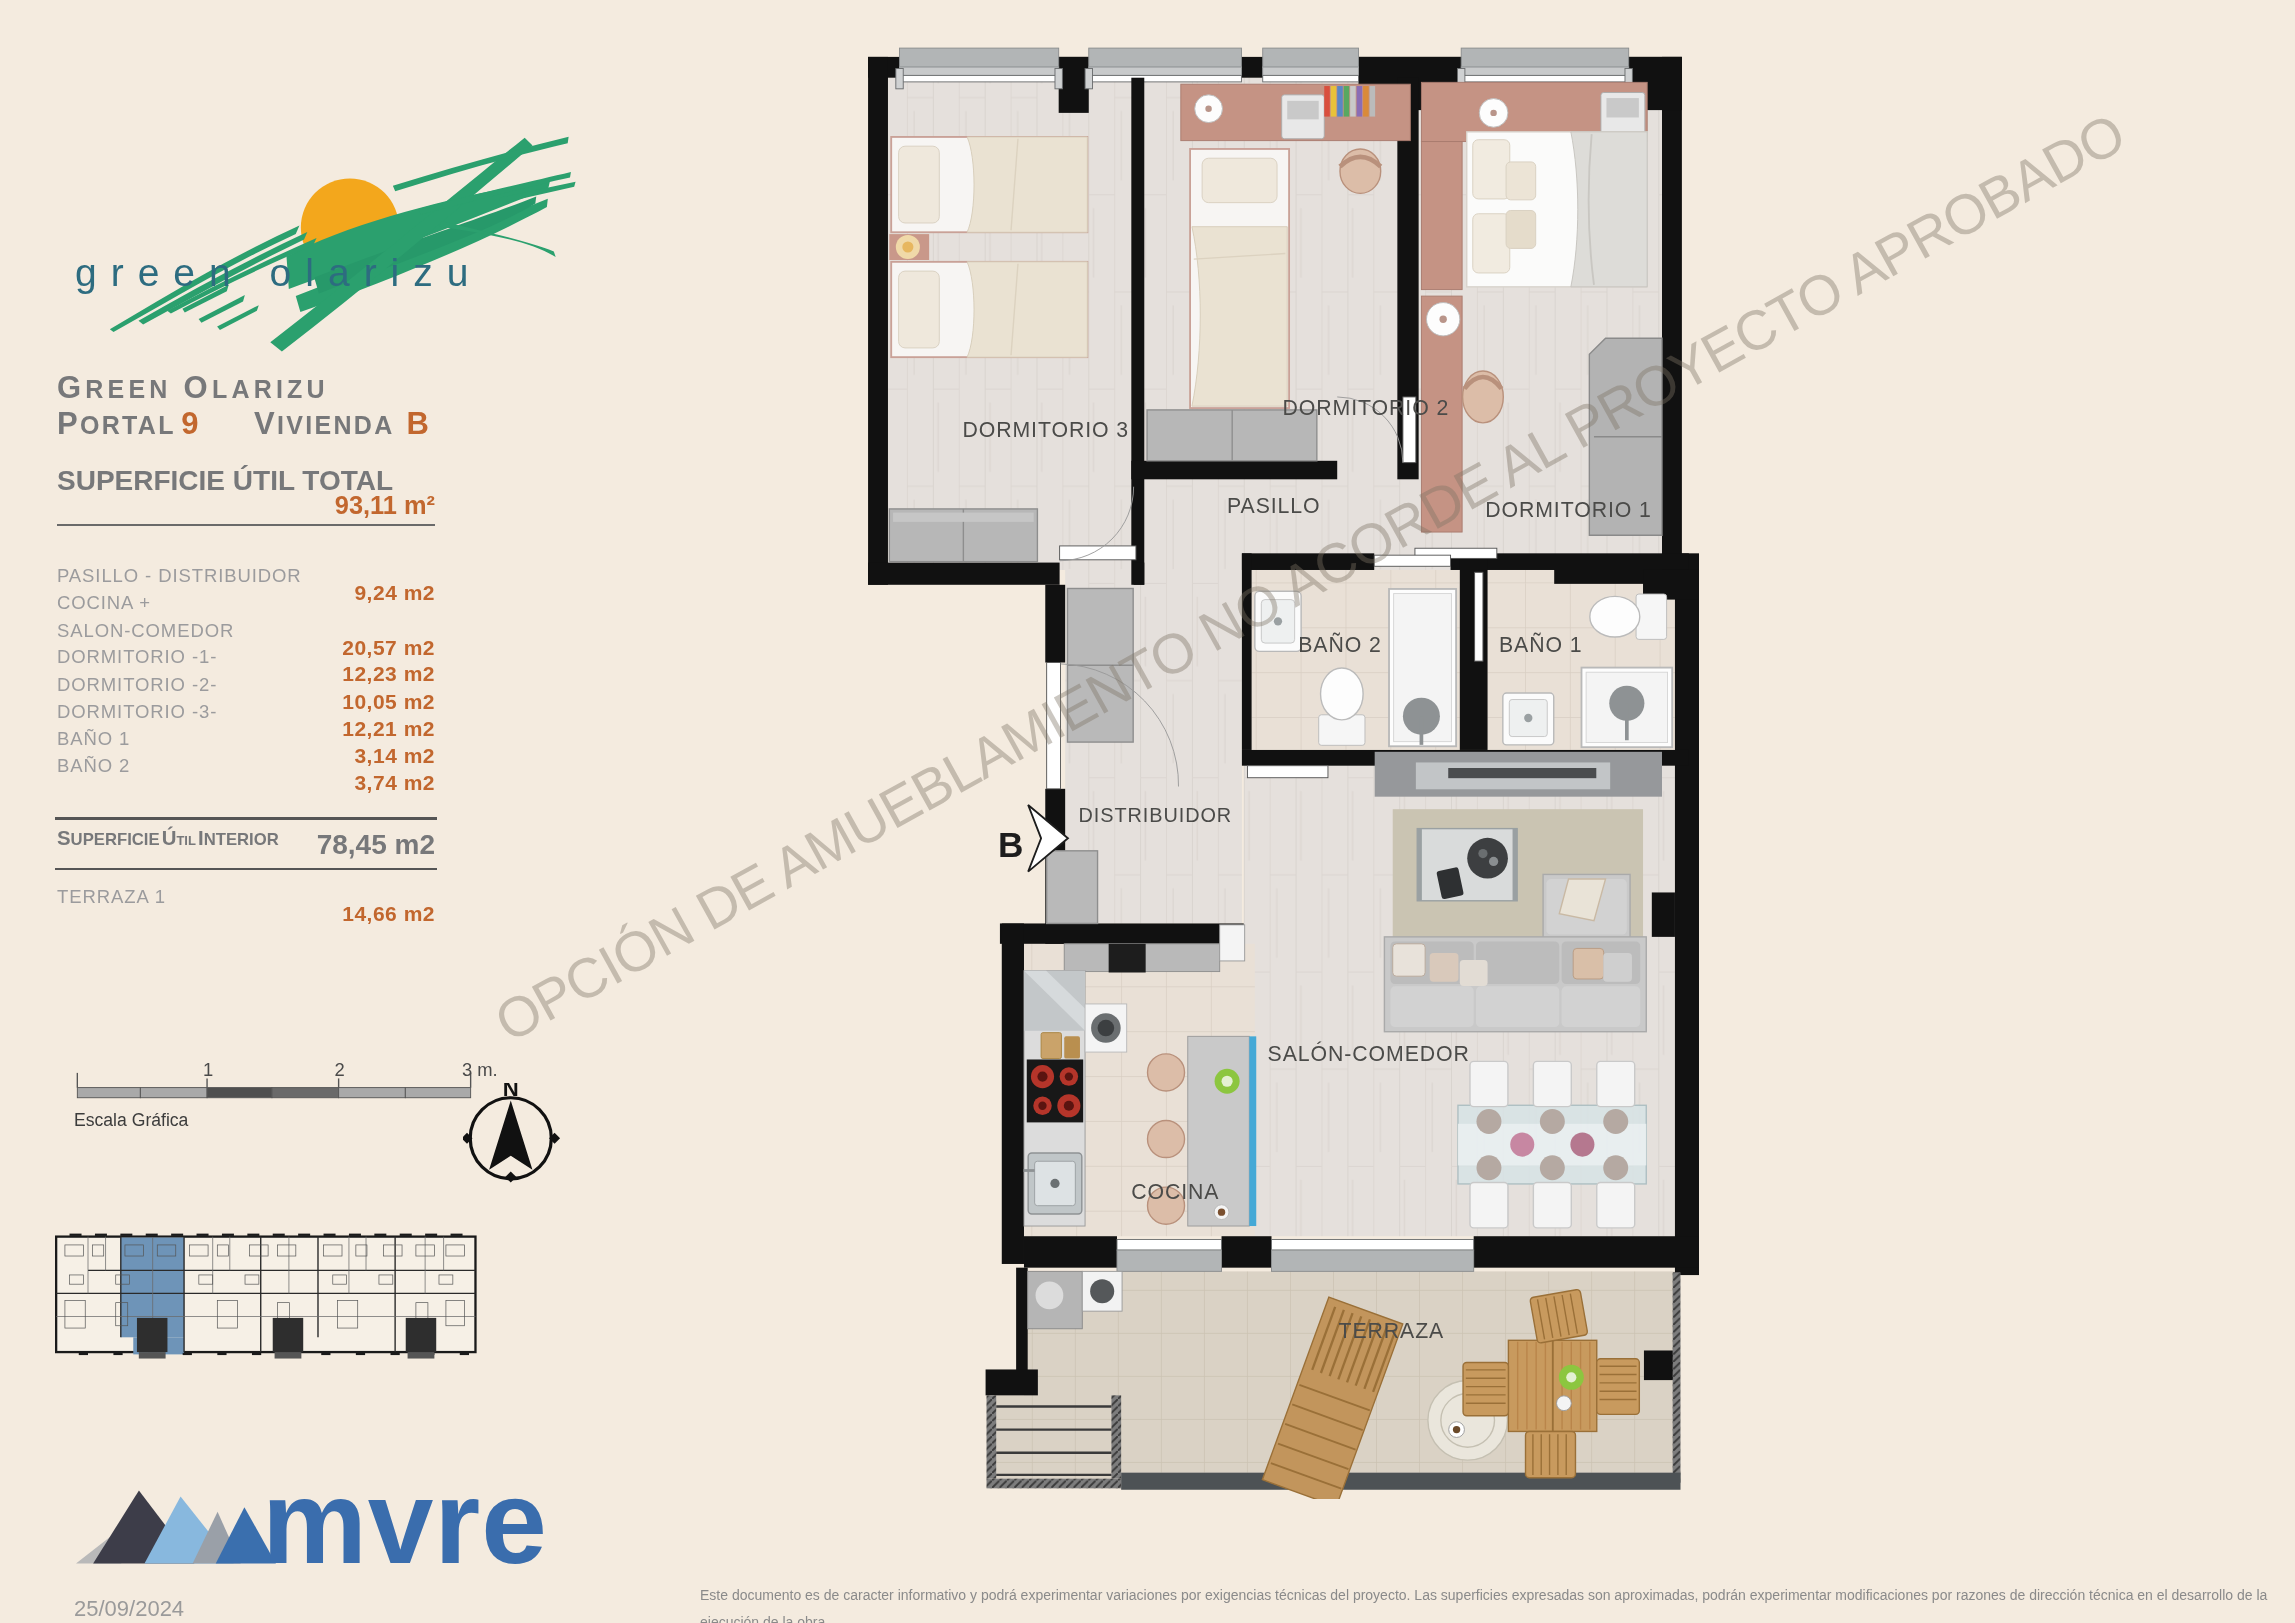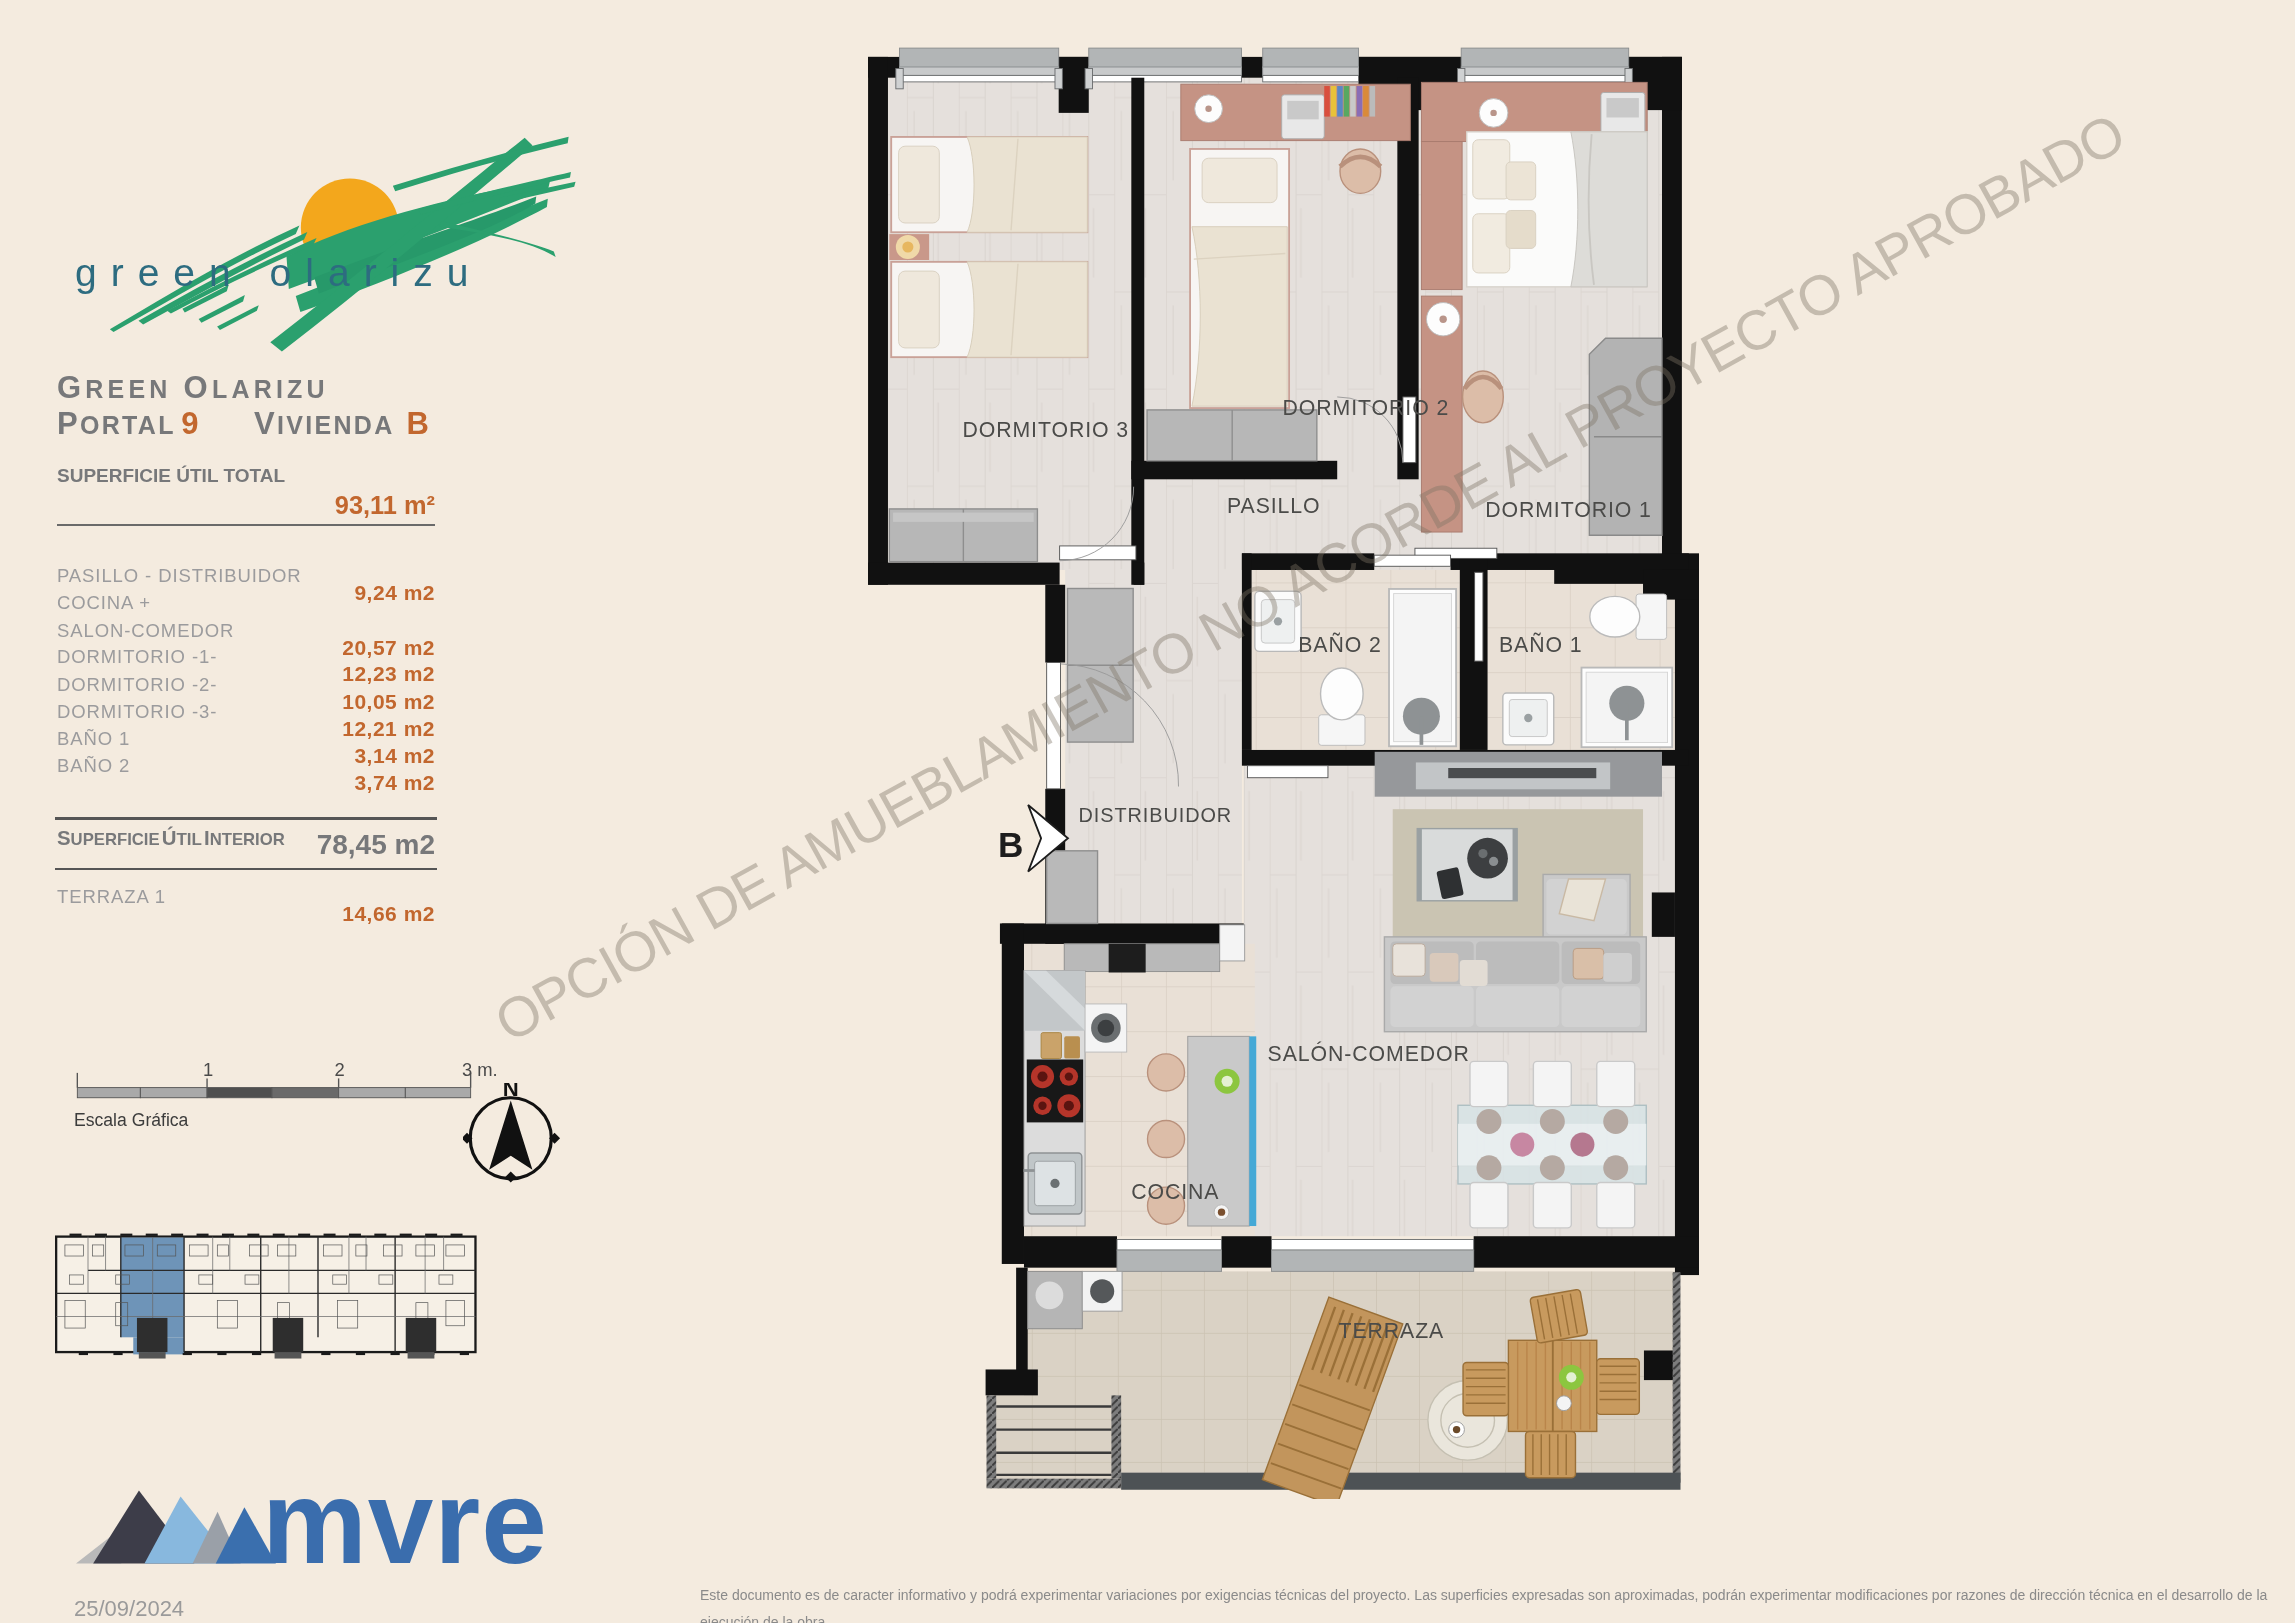--- a/index.html
+++ b/index.html
@@ -51,39 +51,39 @@
  <span class="big">G</span><span class="sml">REEN</span><span style="display:inline-block;width:12px;"></span><span class="big">O</span><span class="sml">LARIZU</span>
 </div>
 
 <div class="abs gray" style="left:57px;top:406px;font-weight:bold;letter-spacing:2.3px;">
  <span class="big">P</span><span class="sml">ORTAL</span><span style="display:inline-block;width:5.6px;"></span><span class="big orange">9</span>
 </div>
 <div class="abs gray" style="left:254px;top:406px;font-weight:bold;letter-spacing:2.3px;">
  <span class="big">V</span><span class="sml">IVIENDA</span><span style="display:inline-block;width:12px;"></span><span class="big orange">B</span>
 </div>
 
-<div class="abs gray" style="left:57px;top:465px;font-weight:bold;font-size:19px;letter-spacing:0px;">SUPERFICIE ÚTIL TOTAL</div>
+<div class="abs gray" style="left:57px;top:465px;font-weight:bold;font-size:28px;letter-spacing:0px;">SUPERFICIE ÚTIL TOTAL</div>
 
 <div class="abs orange" style="left:57px;top:491px;width:378px;text-align:right;font-weight:bold;font-size:25.4px;">93,11 m²</div>
 
 <div class="abs" style="left:57px;top:524px;width:378px;height:1.9px;background:#6a6a6a;"></div>
 
 <div class="row" style="top:565px;">PASILLO - DISTRIBUIDOR<b>9,24 m2</b></div>
 <div class="row" style="top:592px;">COCINA +</div>
 <div class="row" style="top:620px;">SALON-COMEDOR<b>20,57 m2</b></div>
 <div class="row" style="top:646px;">DORMITORIO -1-<b>12,23 m2</b></div>
 <div class="row" style="top:674px;">DORMITORIO -2-<b>10,05 m2</b></div>
 <div class="row" style="top:701px;">DORMITORIO -3-<b>12,21 m2</b></div>
 <div class="row" style="top:728px;">BAÑO 1<b>3,14 m2</b></div>
 <div class="row" style="top:755px;">BAÑO 2<b>3,74 m2</b></div>
 
 <div class="abs" style="left:55px;top:817px;width:382px;height:2.8px;background:#555;"></div>
 
 <div class="abs gray" style="left:57px;top:827px;width:378px;font-weight:bold;">
- <span style="font-size:20.4px;">S</span><span style="font-size:16.7px;">UPERFICIE</span> <span style="font-size:20.4px;">Ú</span><span style="font-size:17px;">TIL</span> <span style="font-size:20.4px;">I</span><span style="font-size:16.7px;">NTERIOR</span>
+ <span style="font-size:20.4px;">S</span><span style="font-size:16.7px;">UPERFICIE</span> <span style="font-size:20.4px;">Ú</span><span style="font-size:13px;">TIL</span> <span style="font-size:20.4px;">I</span><span style="font-size:16.7px;">NTERIOR</span>
  <span style="position:absolute;right:0;top:2px;font-size:28px;">78,45 m2</span>
 </div>
 
 <div class="abs" style="left:55px;top:868px;width:382px;height:2.3px;background:#555;"></div>
 
 <div class="row" style="top:886px;">TERRAZA 1<b>14,66 m2</b></div>
 
 <svg class="abs" style="left:65px;top:1060px;" width="435" height="69" viewBox="140 2290 940 150">
  <g>
   <rect x="164" y="2350" width="137" height="22" fill="#a9a9a9" stroke="#555" stroke-width="2"></rect>

